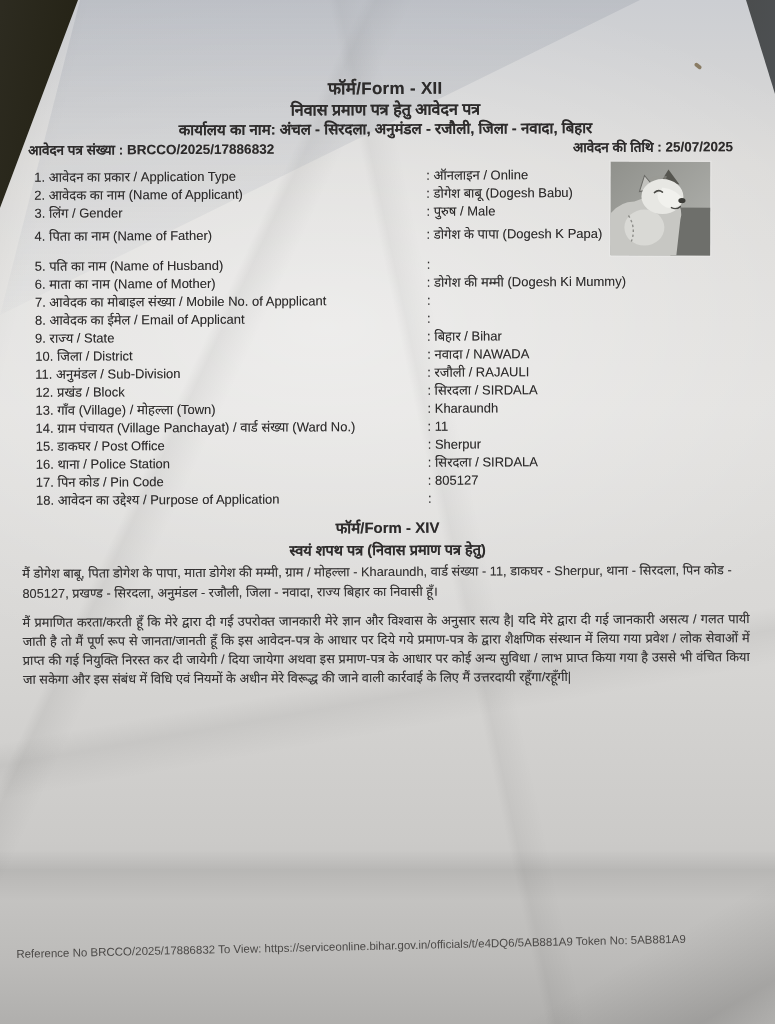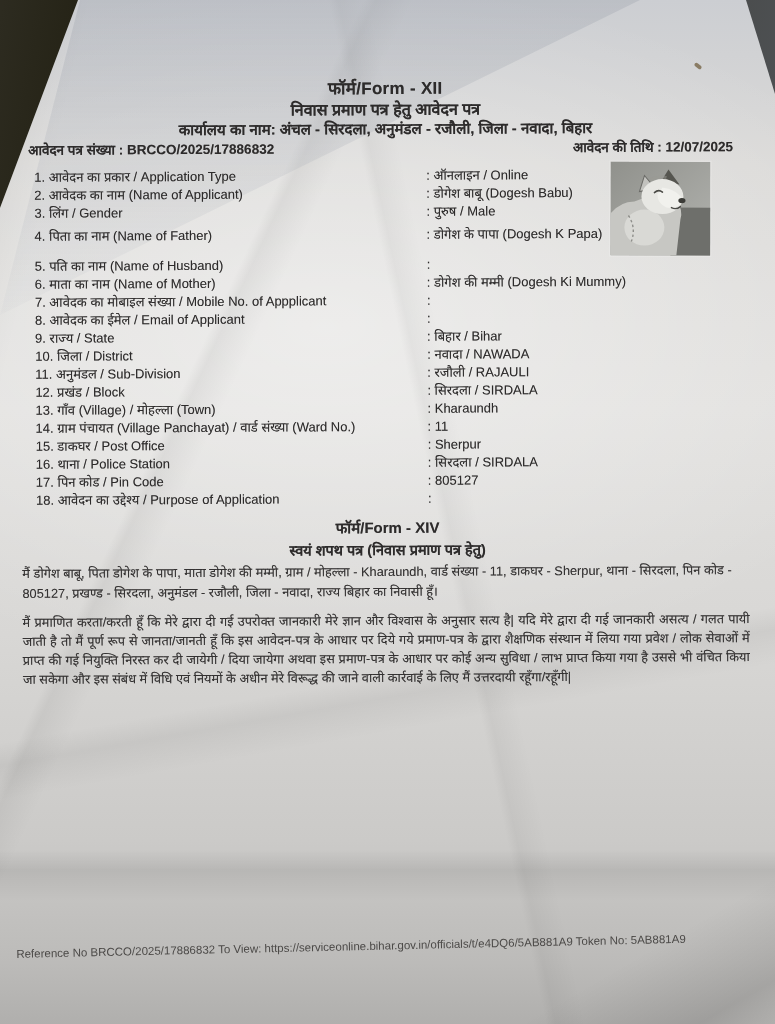--- a/index.html
+++ b/index.html
@@ -65,21 +65,21 @@
     <div class="speck"></div>
 
     <div class="content">
 
       <div class="ctr t1">फॉर्म/Form - XII</div>
       <div class="ctr t2">निवास प्रमाण पत्र हेतु आवेदन पत्र</div>
       <div class="ctr t3">कार्यालय का नाम: अंचल - सिरदला, अनुमंडल - रजौली, जिला -  नवादा, बिहार</div>
 
       <div class="meta">
         <span>आवेदन पत्र संख्या : BRCCO/2025/17886832</span>
-        <span>आवेदन की तिथि : 12/07/2025</span>
+        <span>आवेदन की तिथि : 25/07/2025</span>
       </div>
 
       <div class="fields">
         <div class="frow">
             <span class="flabel">1. आवेदन का प्रकार / Application Type</span>
             <span class="fvalue">: ऑनलाइन / Online</span>
           </div>
         <div class="frow">
             <span class="flabel">2. आवेदक का नाम (Name of Applicant)</span>
             <span class="fvalue">: डोगेश बाबू (Dogesh Babu)</span>

